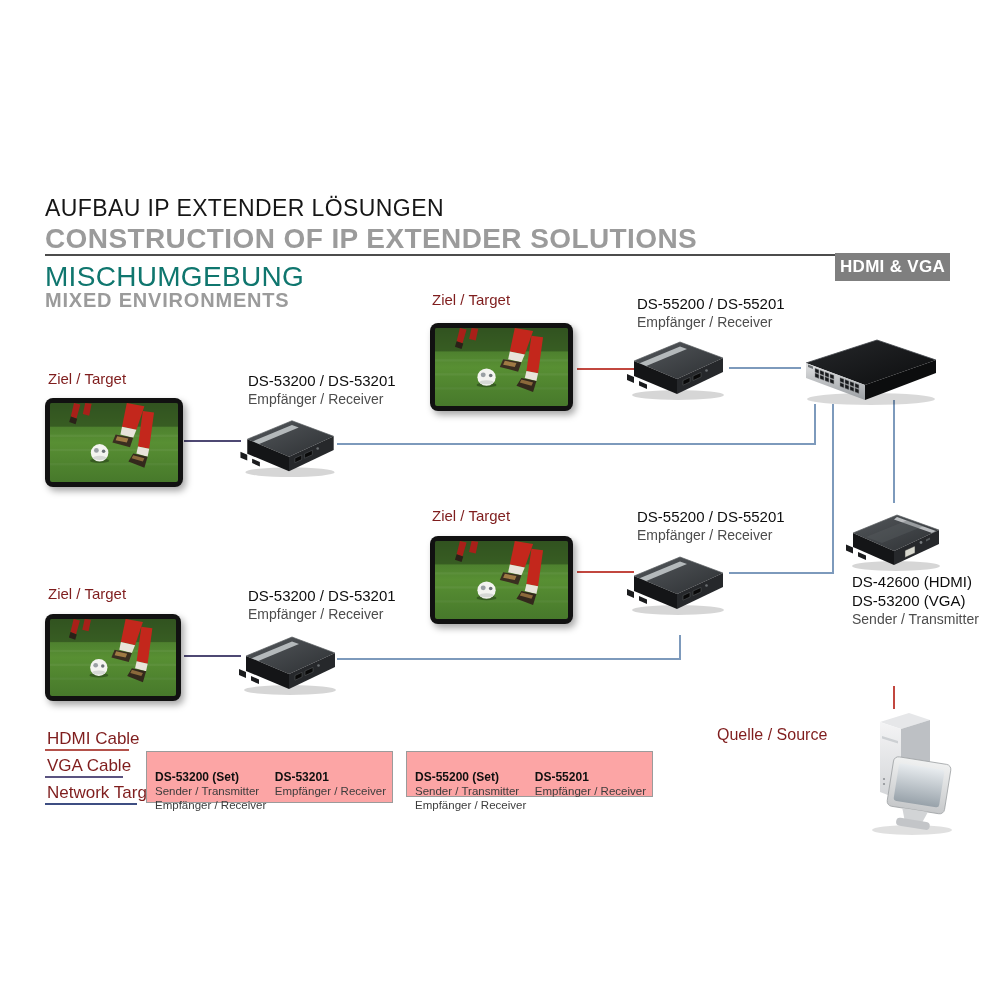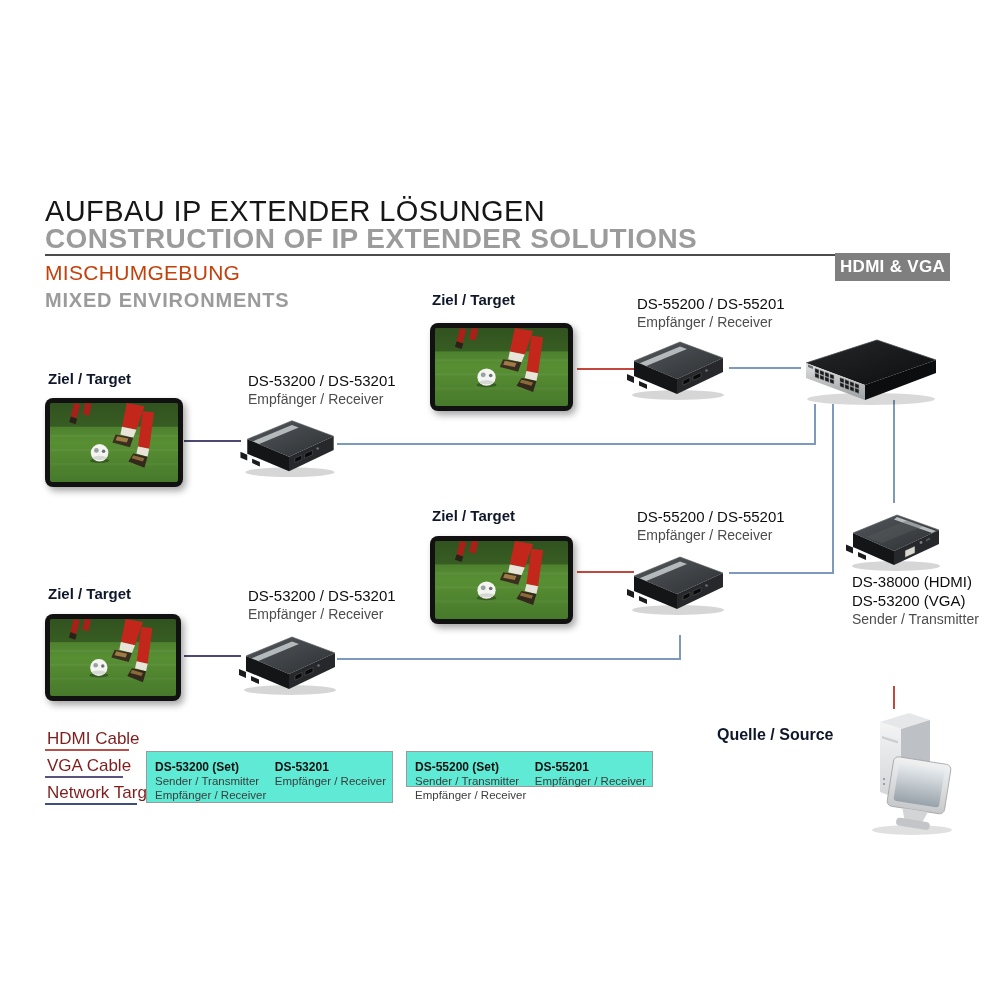--- a/index.html
+++ b/index.html
@@ -1,37 +1,37 @@
 <!DOCTYPE html>
 <html><head>
 <meta charset="utf-8">
 <style>
   *{margin:0;padding:0;box-sizing:border-box}
   html,body{width:1000px;height:1000px}
   body{background:#ffffff;font-family:"Liberation Sans",sans-serif;position:relative;overflow:hidden}
   .abs{position:absolute}
-  .title-de{font-size:29px;color:#161616;letter-spacing:.4px;white-space:nowrap}
+  .title-de{font-size:23px;color:#161616;letter-spacing:.4px;white-space:nowrap}
   .title-en{font-size:28px;font-weight:bold;color:#9b9b9b;letter-spacing:.4px;white-space:nowrap}
-  .section-de{font-size:21px;color:#c2410c;letter-spacing:.3px;white-space:nowrap}
+  .section-de{font-size:28px;color:#0f766e;letter-spacing:.3px;white-space:nowrap}
   .section-en{font-size:20px;font-weight:bold;color:#9b9b9b;letter-spacing:.8px;white-space:nowrap}
   .divider{background:#4c4c4c;height:2px}
   .badge{color:#fff;font-weight:bold;font-size:17px;text-align:center;line-height:27px;letter-spacing:.3px}
-  .target-label{font-size:15px;font-weight:bold;color:#0f172a;white-space:nowrap}
+  .target-label{font-size:15px;font-weight:normal;color:#7f1d1d;white-space:nowrap}
   .node-label{line-height:19px;white-space:nowrap}
   .model{font-size:15px;font-weight:normal;color:#0d0d0d}
   .role{font-size:14px;color:#4c4c4c}
   .monitor{background:#111;border-radius:8px;padding:5px;box-shadow:3px 4px 7px rgba(0,0,0,.35)}
   .monitor svg{width:100%;height:100%;display:block;border-radius:2px}
   .devbox svg{width:100%;height:100%;display:block}
   .cable{position:absolute}
   .cable.h{height:2px}
   .cable.v{width:2px}
   .legend-label{font-size:17px;color:#7f1d1d;white-space:nowrap}
   .legend-line{position:absolute;height:2px}
-  .spec-table{position:absolute;border:1px solid #9b9b9b;display:flex;padding:8px 6px 4px 8px;background:#5eead4}
+  .spec-table{position:absolute;border:1px solid #9b9b9b;display:flex;padding:18px 6px 4px 8px;background:#fca5a5}
   .spec-col1{width:122px}
   .spec-title{font-size:12px;font-weight:bold;color:#101010;line-height:15px;white-space:nowrap}
   .spec-line{font-size:11.5px;color:#3c3c3c;line-height:13.5px;white-space:nowrap}
 </style>
 </head>
 <body>
 
 <svg width="0" height="0" style="position:absolute" aria-hidden="true">
   <defs>
     <linearGradient id="grass" x1="0" y1="0" x2="0" y2="1">
@@ -258,21 +258,21 @@
       <use href="#netSwitch"></use>
     </svg>
 </div>
 
 <div class="abs devbox" style="left:846px;top:506px;width:100px;height:68px">
   <svg viewBox="0 0 100 68">
       <use href="#extTx"></use>
     </svg>
 </div>
 <div class="abs node-label" style="left:852px;top:572px">
-  <div class="model">DS-38000 (HDMI)</div>
+  <div class="model">DS-42600 (HDMI)</div>
   <div class="model">DS-53200 (VGA)</div>
   <div class="role">Sender / Transmitter</div>
 </div>
 
 <div class="abs target-label" style="left:717px;top:726px;font-size:16px">Quelle / Source</div>
 <div class="abs devbox" style="left:852px;top:708px;width:104px;height:128px">
   <svg viewBox="0 0 104 128">
       <use href="#pcSrc"></use>
     </svg>
 </div>
@@ -291,21 +291,21 @@
     <div class="spec-title">DS-53200 (Set)</div>
     <div class="spec-line">Sender / Transmitter</div>
     <div class="spec-line">Empfänger / Receiver</div>
   </div>
   <div>
     <div class="spec-title">DS-53201</div>
     <div class="spec-line">Empfänger / Receiver</div>
   </div>
 </div>
 
-<div class="spec-table" style="left:406px;top:751px;width:247px;height:36px">
+<div class="spec-table" style="left:406px;top:751px;width:247px;height:46px">
   <div class="spec-col1">
     <div class="spec-title">DS-55200 (Set)</div>
     <div class="spec-line">Sender / Transmitter</div>
     <div class="spec-line">Empfänger / Receiver</div>
   </div>
   <div>
     <div class="spec-title">DS-55201</div>
     <div class="spec-line">Empfänger / Receiver</div>
   </div>
 </div>

